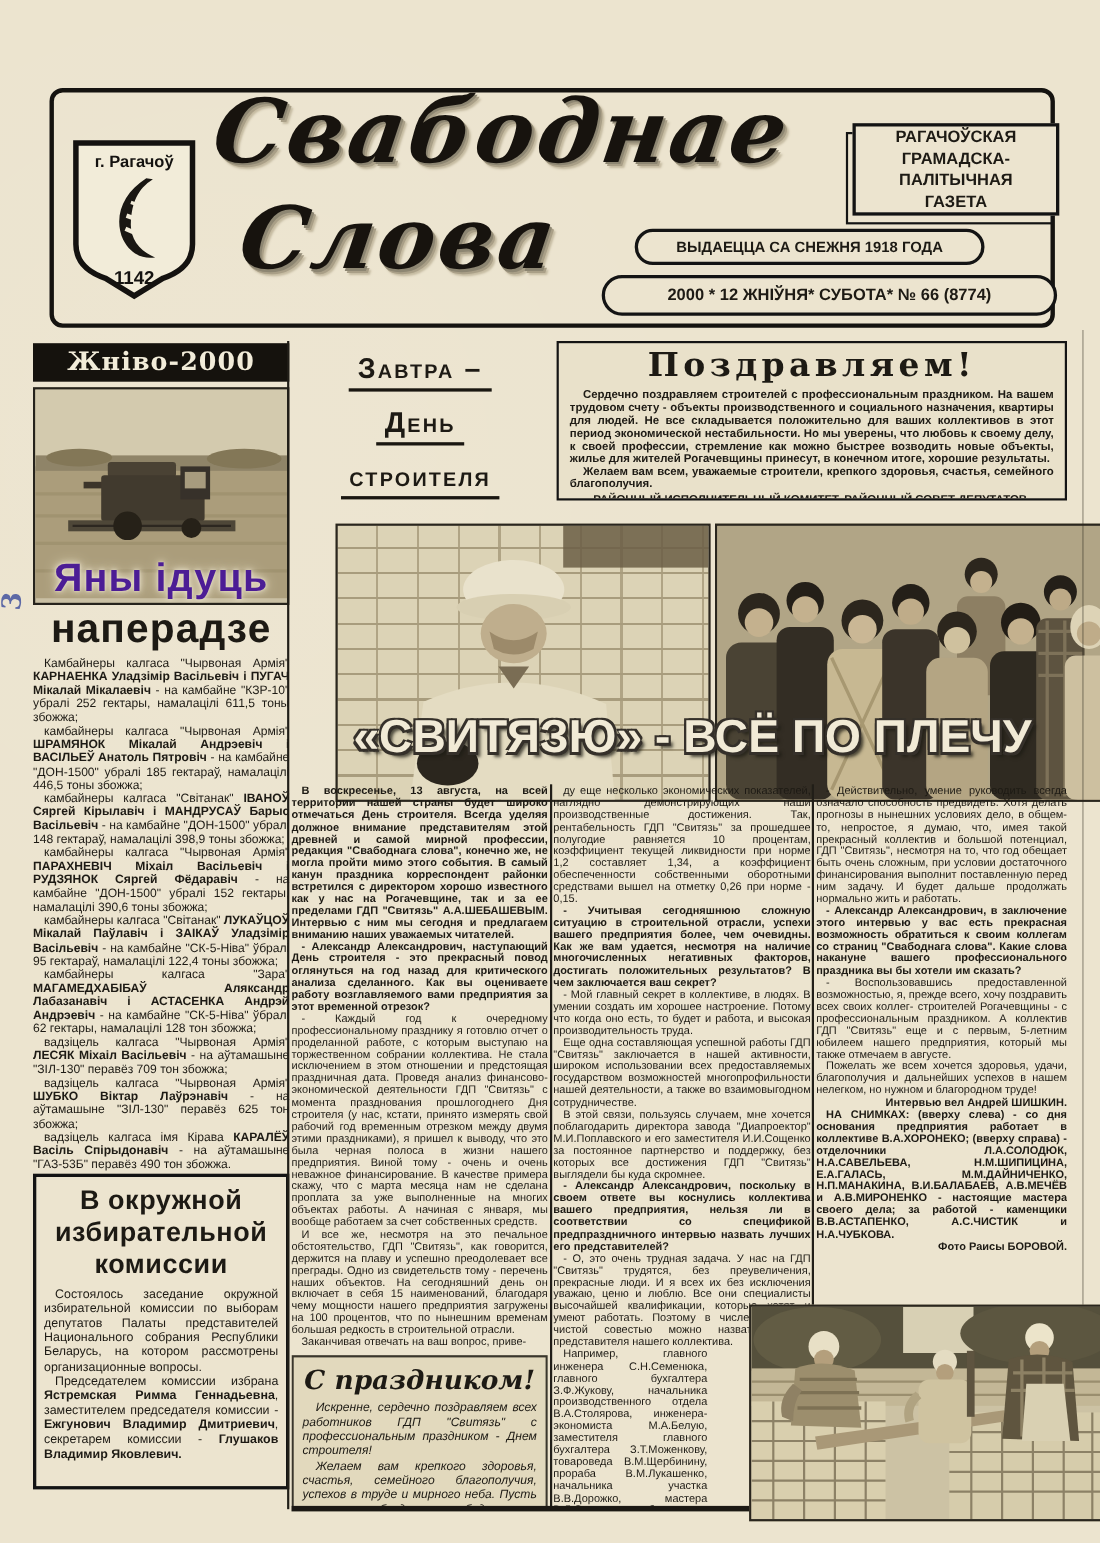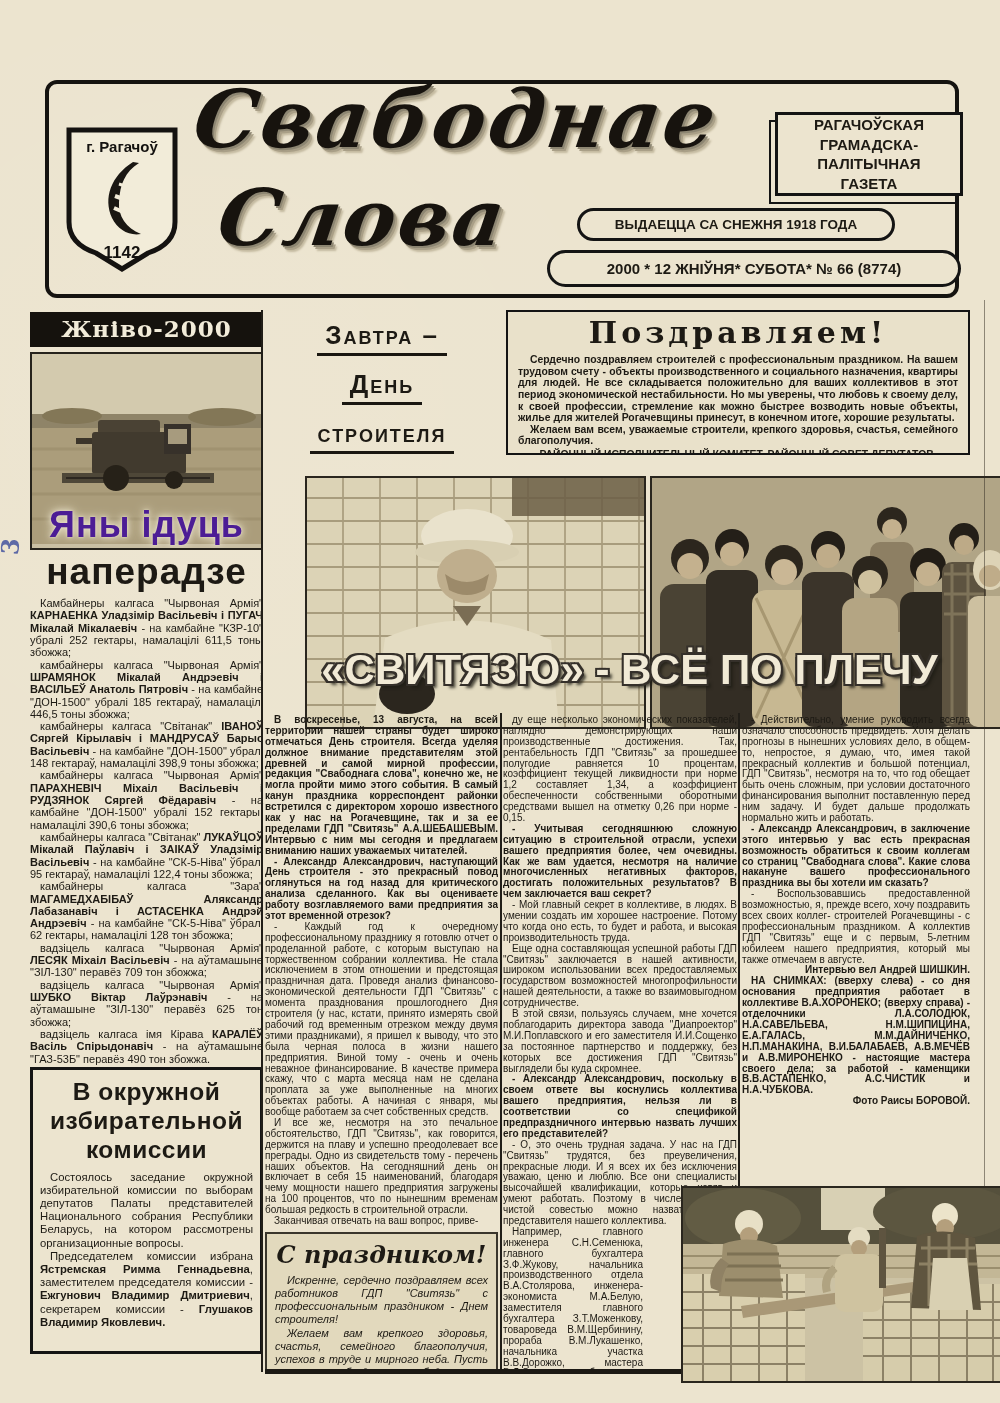--- a/index.html
+++ b/index.html
@@ -245,20 +245,21 @@
         </div>
       <div class="narrow">
           <p><span>Например, главного инженера С.Н.Семенюка, главного бухгалтера З.Ф.Жукову, начальника производственного отдела В.А.Столярова, инженера-экономиста М.А.Белую, заместителя главного бухгалтера З.Т.Моженкову, товароведа В.М.Щербинину, прораба В.М.Лукашенко, начальника участка В.В.Дорожко, мастера В.Л.Самусенко, бригадиров В.В.Астапенко, Л.А.Солодюк, М.А.Коваленко, начальника столярного цеха Г.Н.Козадоеву, столяров Л.А.Сергеева и В.И.Гончарова, станочников Н.В.Бекаревича, П.М.Михайлова и многих, многих других.</span></p>
         </div>
     </div>
 
     <div class="col col3">
         <p><span>- Действительно, умение руководить всегда означало способность предвидеть. Хотя делать прогнозы в нынешних условиях дело, в общем-то, непростое, я думаю, что, имея такой прекрасный коллектив и большой потенциал, ГДП "Свитязь", несмотря на то, что год обещает быть очень сложным, при условии достаточного финансирования выполнит поставленную перед ним задачу. И будет дальше продолжать нормально жить и работать.</span></p>
         <p class="q"><span>- Александр Александрович, в заключение этого интервью у вас есть прекрасная возможность обратиться к своим коллегам со страниц "Свабоднага слова". Какие слова накануне вашего профессионального праздника вы бы хотели им сказать?</span></p>
         <p><span>- Воспользовавшись предоставленной возможностью, я, прежде всего, хочу поздравить всех своих коллег- строителей Рогачевщины - с профессиональным праздником. А коллектив ГДП "Свитязь" еще и с первым, 5-летним юбилеем нашего предприятия, который мы также отмечаем в августе.</span></p>
+        <p><span>Пожелать же всем хочется здоровья, удачи, благополучия и дальнейших успехов в нашем нелегком, но нужном и благородном труде!</span></p>
         <p class="right"><span>Интервью вел Андрей ШИШКИН.</span></p>
         <p class="q"><span>НА СНИМКАХ: (вверху слева) - со дня основания предприятия работает в коллективе В.А.ХОРОНЕКО; (вверху справа) - отделочники Л.А.СОЛОДЮК, Н.А.САВЕЛЬЕВА, Н.М.ШИПИЦИНА, Е.А.ГАЛАСЬ, М.М.ДАЙНИЧЕНКО, Н.П.МАНАКИНА, В.И.БАЛАБАЕВ, А.В.МЕЧЁВ и А.В.МИРОНЕНКО - настоящие мастера своего дела; за работой - каменщики В.В.АСТАПЕНКО, А.С.ЧИСТИК и Н.А.ЧУБКОВА.</span></p>
         <p class="right"><span>Фото Раисы БОРОВОЙ.</span></p>
       </div>
 
     <figure class="photo ph-bricklayers">
       <svg viewBox="0 0 325 193" width="325" height="193">
         <rect x="0" y="0" width="325" height="58" fill="#55503c"></rect>
         <rect x="138" y="0" width="64" height="42" fill="#d8d0b4"></rect>
         <ellipse cx="60" cy="30" rx="58" ry="30" fill="#625c44"></ellipse>

